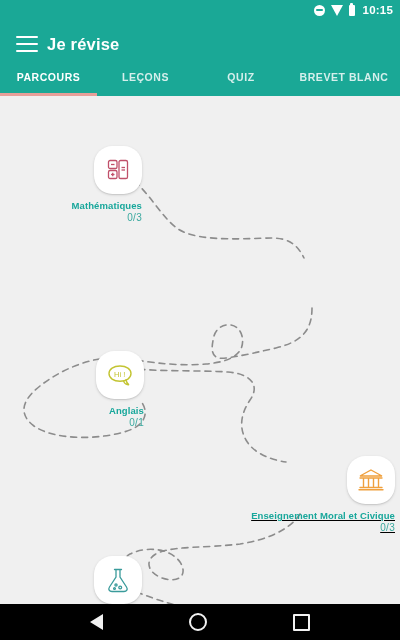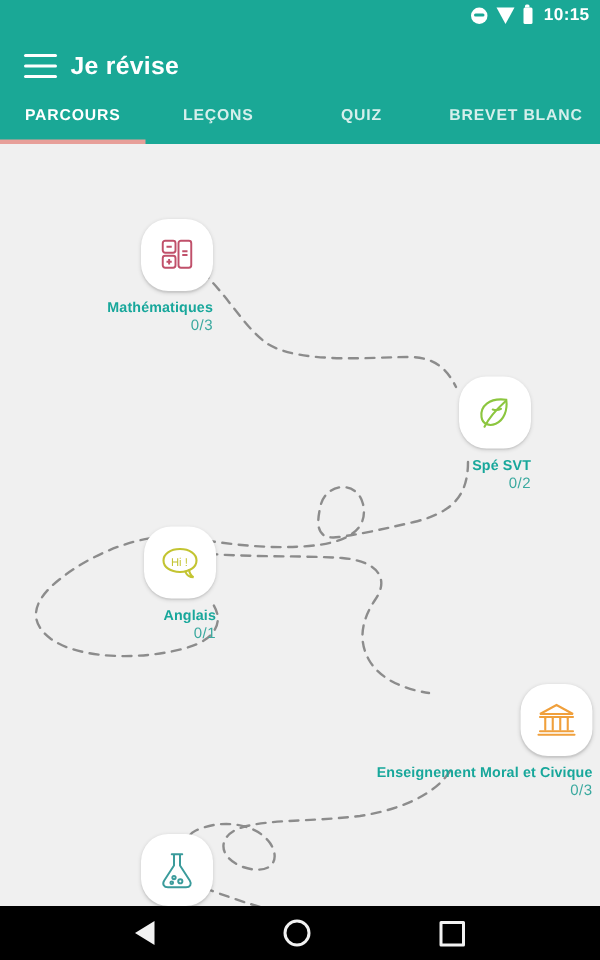--- a/index.html
+++ b/index.html
@@ -209,21 +209,21 @@
     white-space: nowrap;
     letter-spacing: 0.1px;
   }
   .node-count {
     margin-top: 1px;
     font-size: 10px;
     color: #3aa99f;
     text-align: center;
     letter-spacing: 0.3px;
   }
-  .node.wide { width: 190px; margin-left: -95px; }
+  .node.wide { width: 190px; margin-left: -95px; text-decoration: underline; }
 
   
   .nav-bar {
     position: absolute;
     bottom: 0; left: 0;
     width: 400px;
     height: 36px;
     background: #000000;
     display: flex;
     align-items: center;
@@ -329,33 +329,20 @@
             <line x1="7.75" y1="15.7" x2="7.75" y2="19.3"></line>
             <line x1="16.5" y1="10.5" x2="20" y2="10.5"></line>
             <line x1="16.5" y1="13" x2="20" y2="13"></line>
           </g>
         </svg>
       </div>
       <div class="node-label">Mathématiques</div>
       <div class="node-count">0/3</div>
     </div>
 
-    <div class="node" style="left:310px; top:155px;">
-      <div class="node-badge">
-        <svg width="28" height="28" viewBox="0 0 28 28">
-          <g fill="none" stroke="#8cc63f" stroke-width="1.4" stroke-linecap="round">
-            <path d="M21.5,5.5 C10,4 4,10 5,17 C5.6,21.5 10,23.5 14.5,21.5 C20,19 22.5,12.5 21.5,5.5 Z"></path>
-            <path d="M21,6.5 C16,11 10.5,16.5 7,23.5"></path>
-            <path d="M12.5,12 C14.5,12.6 16.5,12.4 18,11.5"></path>
-          </g>
-        </svg>
-      </div>
-      <div class="node-label">Spé SVT</div>
-      <div class="node-count">0/2</div>
-    </div>
 
     <div class="node" style="left:100px; top:255px;">
       <div class="node-badge">
         <svg width="30" height="28" viewBox="0 0 30 28">
           <g fill="none" stroke="#c3c431" stroke-width="1.4" stroke-linecap="round">
             <path d="M15,5 C21.5,5 26,8.3 26,12.6 C26,17 21.5,20.3 15,20.3
                      C8.5,20.3 4,17 4,12.6 C4,8.3 8.5,5 15,5 Z"></path>
             <path d="M21,19 C21.5,21.5 22.5,23 24,23.8 C21.5,23.8 19.6,22.5 18.6,20.2"></path>
           </g>
           <text x="9" y="16" font-family="'Liberation Sans', sans-serif" font-size="7.5" fill="#c3c431">Hi !</text>

